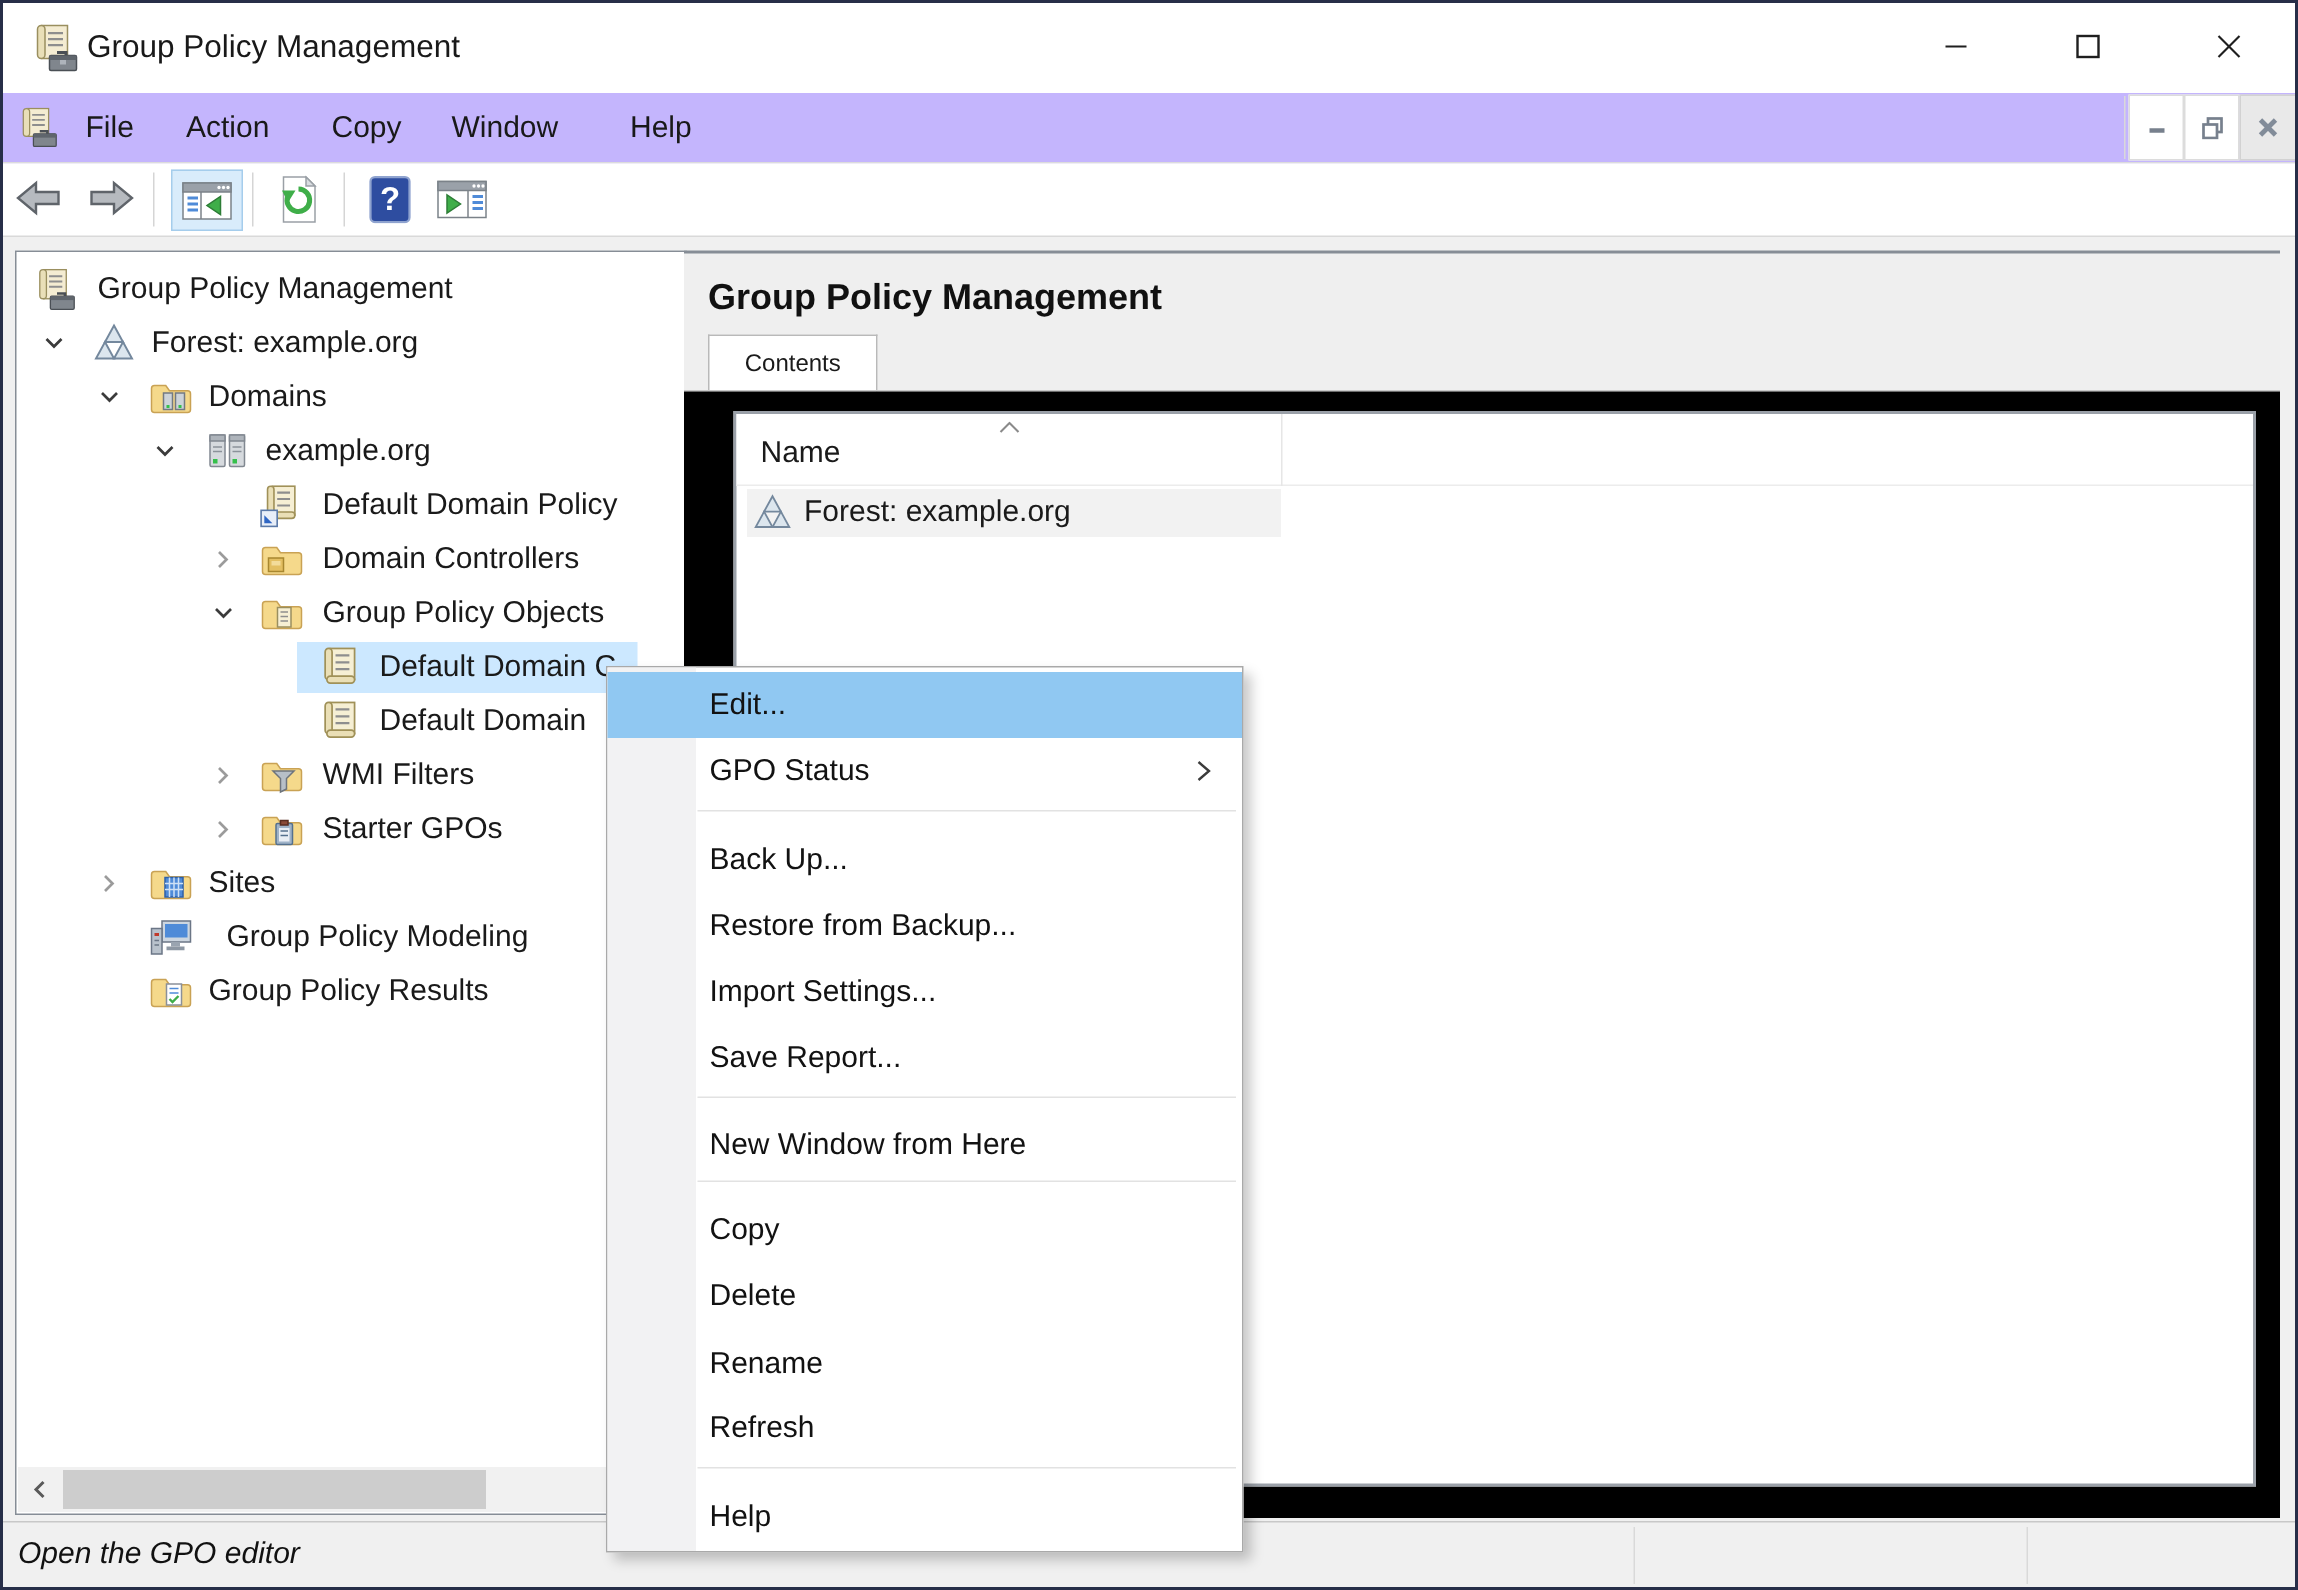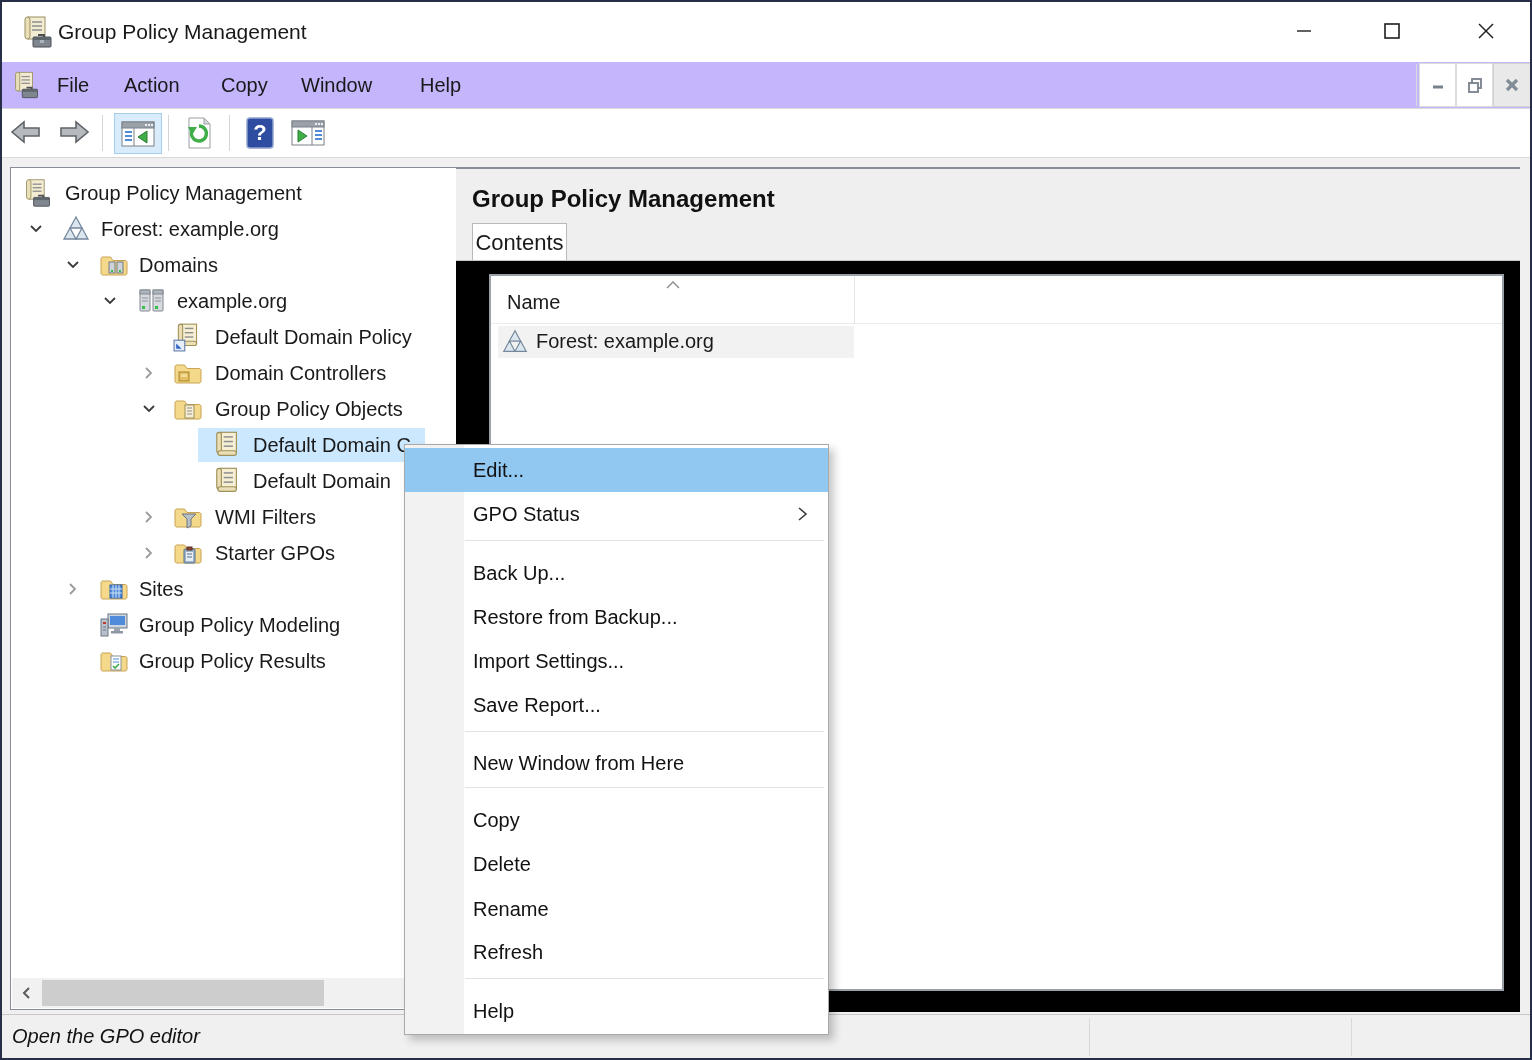--- a/index.html
+++ b/index.html
@@ -31,23 +31,23 @@
   
   .tree-panel { position:absolute; left:8px; top:9px; width:448px; height:843px; background:#fff; border:1px solid #868d96; }
   .tree-row { position:absolute; left:0; width:446px; height:36px; }
   .tree-label { position:absolute; top:50%; transform:translateY(-50%); font-size:20px; color:#1a1a1a; white-space:nowrap; }
   .tree-chev { position:absolute; top:50%; transform:translateY(-50%); width:14px; height:14px; }
   .tree-icon { position:absolute; top:50%; transform:translateY(-50%); width:30px; height:30px; }
   .tree-sel { position:absolute; top:1px; height:34px; background:#cce8ff; }
   
   .right-pane { position:absolute; left:454px; top:9px; width:1064px; height:843px; background:#efefef; border-top:2px solid #868d96; }
   .pane-heading { position:absolute; left:16px; top:16px; font-size:24px; font-weight:bold; color:#111; }
-  .tab { position:absolute; left:16px; top:54px; width:95px; height:38px; background:#fff;
+  .tab { position:absolute; left:16px; top:54px; width:113px; height:38px; background:#fff;
          border:1px solid #b9b9b9; border-bottom:none; display:flex; align-items:center; justify-content:center;
-         font-size:22px; }
+         font-size:16px; }
   .tab-line { position:absolute; left:0; top:91px; width:100%; height:1px; background:#c8c8c8; }
   .tab-page { position:absolute; left:0; top:92px; width:100%; height:751px; background:#000000; }
   .listbox { position:absolute; left:33px; top:13px; width:1015px; height:717px; background:#fff; border:2px solid #9aa0a8; }
   .list-header { position:absolute; left:0; top:0; width:100%; height:48px; background:#fff; border-bottom:1px solid #ececec; }
   .col-divider { position:absolute; left:363px; top:0; width:1px; height:48px; background:#e6e6e6; }
   .list-row { position:absolute; left:7px; top:50px; width:356px; height:32px; background:#f2f2f2; }
   
   .ctx-menu { position:absolute; left:402px; top:442px; width:425px; height:591px; background:#fff;
               border:1px solid #a9a9a9; box-shadow:5px 5px 8px rgba(0,0,0,0.22); z-index:60; }
   .ctx-gutter { position:absolute; left:0; top:0; width:59px; height:100%; background:#f2f2f3; }
@@ -369,21 +369,21 @@
         <svg class="tree-icon" style="left:88px" viewBox="0 0 30 28">
           <rect x="9" y="3" width="19" height="14" fill="#cdd6e0" stroke="#6b7686"></rect>
           <rect x="11" y="5" width="15" height="9" fill="#4f8bd8"></rect>
           <rect x="15" y="17" width="6" height="3" fill="#9aa4b0"></rect>
           <rect x="12" y="20" width="12" height="2.5" fill="#8d97a3"></rect>
           <rect x="2" y="8" width="7" height="17" fill="#b9c2cc" stroke="#6b7686"></rect>
           <rect x="4" y="11" width="3" height="2" fill="#c0392b"></rect>
           <line x1="4" y1="16" x2="7" y2="16" stroke="#6b7686"></line>
           <line x1="4" y1="19" x2="7" y2="19" stroke="#6b7686"></line>
         </svg>
-        <span class="tree-label" style="left:128px">Group Policy Modeling</span>
+        <span class="tree-label" style="left:140px">Group Policy Modeling</span>
       </div>
 
       <div class="tree-row" style="top:475px">
         <svg class="tree-icon" style="left:88px" viewBox="0 0 30 26">
           <path d="M2 7 c0,-1.2 0.8,-2 2,-2 h7.5 l2.5,3.5 h12 c1.2,0 2,0.8 2,2 V21 c0,1.2 -0.8,2 -2,2 H4 c-1.2,0 -2,-0.8 -2,-2 z" fill="#f5d98b" stroke="#c9a254"></path>
           <rect x="12" y="8" width="10" height="14" fill="#ffffff" stroke="#8a9099"></rect>
           <line x1="14" y1="11" x2="20" y2="11" stroke="#4f8bd8"></line>
           <line x1="14" y1="14" x2="20" y2="14" stroke="#4f8bd8"></line>
           <path d="M14 18 l2 2 l4 -4" fill="none" stroke="#3fae49" stroke-width="1.6"></path>
         </svg>

